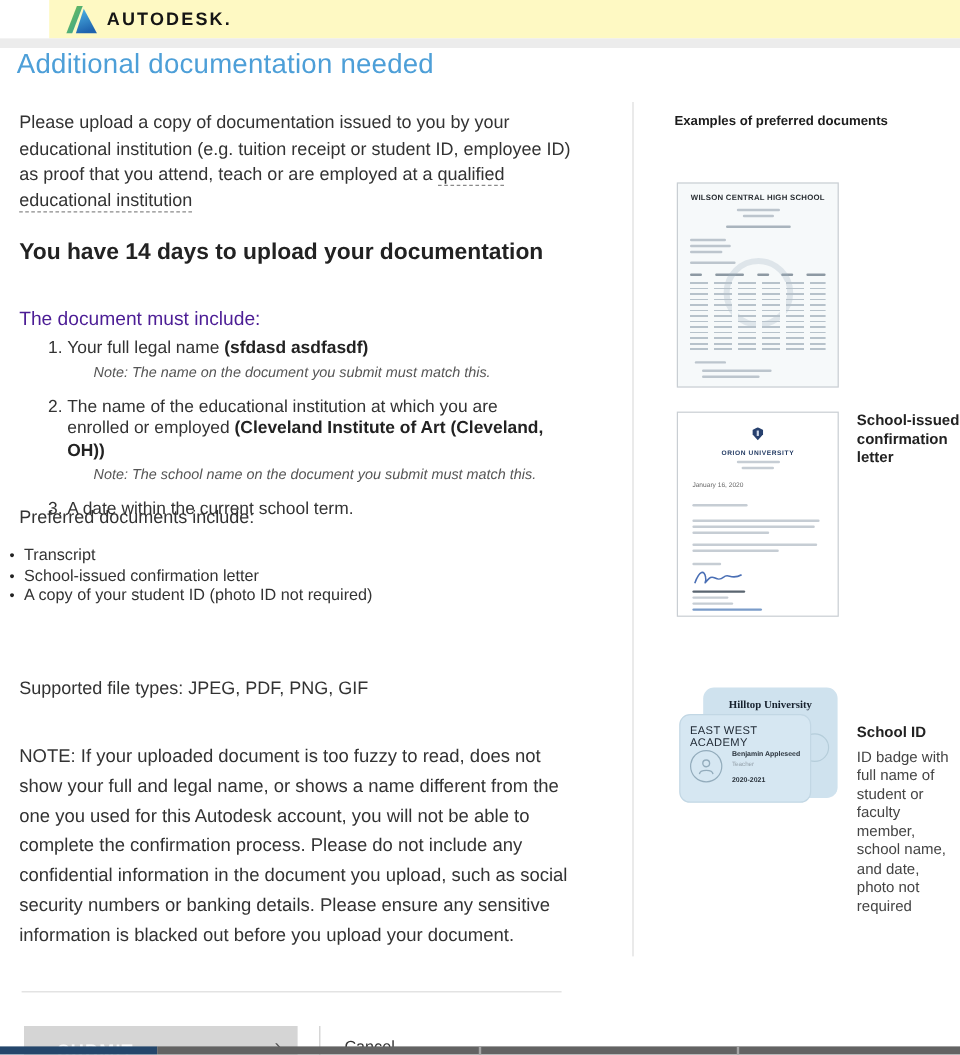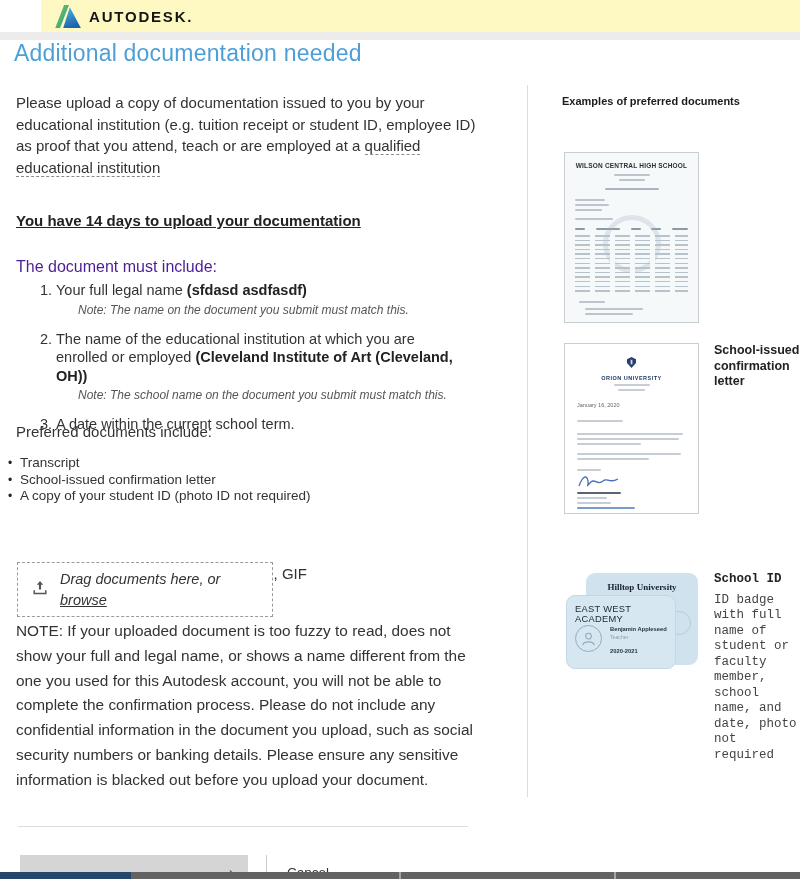--- a/index.html
+++ b/index.html
@@ -11,21 +11,21 @@
   
   #header { position:absolute; left:0; top:0; width:800px; height:32px; background:#fef9c3;margin-left:41px; }
   .logo { position:absolute; left:14px; top:5px; display:flex; align-items:center; gap:7px; cursor:pointer; }
   .brand { font-size:15px; font-weight:700; letter-spacing:1.8px; color:#151515; }
   .header-strip { position:absolute; left:0; top:32px; width:800px; height:8px; background:#ececec; }
   
   .page-title { position:absolute; left:14px; top:40px; font-size:23px; font-weight:400; color:#4d9fd8; letter-spacing:.2px; }
   
   .intro { position:absolute; left:16px; top:92px; width:470px; font-size:15px; line-height:21.7px; color:#333; }
   .tooltip-link { border-bottom:1px dashed #8a8a8a; cursor:pointer; }
-  .deadline { position:absolute; left:16px; top:212px; font-size:15px; font-weight:700; color:#222;text-decoration:underline; }
+  .deadline { position:absolute; left:16px; top:200px; font-size:19px; font-weight:700; color:#222; }
   .must-include { position:absolute; left:16px; top:258px; font-size:16px; color:#4c1d95; }
   .reqs { position:absolute; left:16px; top:281px; width:474px; }
   .req { position:relative; padding-left:40px; font-size:14.5px; line-height:18.5px; color:#333; width:452px; }
   .req .num { position:absolute; left:24px; }
   .req b { color:#222; }
   .req-note { margin:3px 0 0 62px; font-size:12px; font-style:italic; color:#555; }
   .req + .req, .req-note + .req { margin-top:13px; }
   .preferred-label { position:absolute; left:16px; top:423px; font-size:15px; color:#333; }
   .bullets { position:absolute; left:8px; top:455px; list-style:none; }
   .bullets li { font-size:13.5px; line-height:16.5px; color:#333; padding-left:12px; position:relative; }
@@ -137,32 +137,20 @@
   <p class="preferred-label">Preferred documents include:</p>
 
   <ul class="bullets">
     <li>Transcript</li>
     <li>School-issued confirmation letter</li>
     <li>A copy of your student ID (photo ID not required)</li>
   </ul>
 
   <p class="file-types">Supported file types: JPEG, PDF, PNG, GIF</p>
 
-  <div class="dropzone">
-    <span class="dz-icon">
-      <svg width="16" height="16" viewBox="0 0 16 16">
-        <path d="M8 1 L11.2 4.8 H9.1 V9.5 H6.9 V4.8 H4.8 Z" fill="#555"></path>
-        <path d="M2.2 10.2 V13.4 H13.8 V10.2" stroke="#555" stroke-width="1.5" fill="none"></path>
-      </svg>
-    </span>
-    <span class="dz-text">
-      <span style="display:block;">Drag documents here, or</span>
-      <a class="dz-browse">browse</a>
-    </span>
-  </div>
 
   <p class="note">NOTE: If your uploaded document is too fuzzy to read, does not show your full and legal name, or shows a name different from the one you used for this Autodesk account, you will not be able to complete the confirmation process. Please do not include any confidential information in the document you upload, such as social security numbers or banking details. Please ensure any sensitive information is blacked out before you upload your document.</p>
 
   <div class="hr"></div>
 
   <button class="submit-btn">
     <span>SUBMIT</span>
     <span class="submit-chevron">›</span>
   </button>
   <div class="action-sep"></div>
@@ -244,18 +232,18 @@
           <path d="M3 16 C3.5 11.5, 14.5 11.5, 15 16" fill="none" stroke="#93acbc" stroke-width="1.2"></path>
         </svg>
       </div>
       <div class="id-info">
         <div class="id-name">Benjamin Appleseed</div>
         <div class="id-role">Teacher</div>
         <div class="id-term">2020-2021</div>
       </div>
     </div>
   </div>
-  <div class="caption" style="top:572px;font-family:Liberation Mono, monospace;">
+  <div class="caption" style="top:603px;">
     <div class="cap-title">School ID</div>
     <div>ID badge with full name of student or faculty member, school name, and date, photo not required</div>
   </div>
 
 </div>
 
 </body></html>

